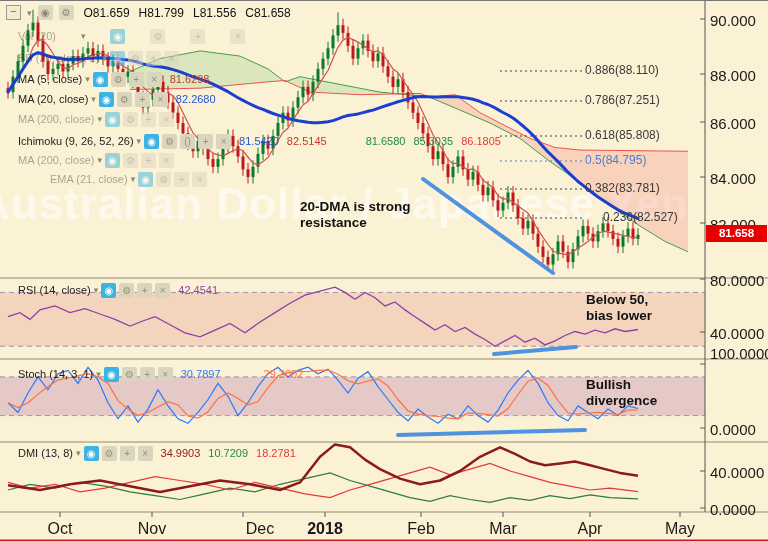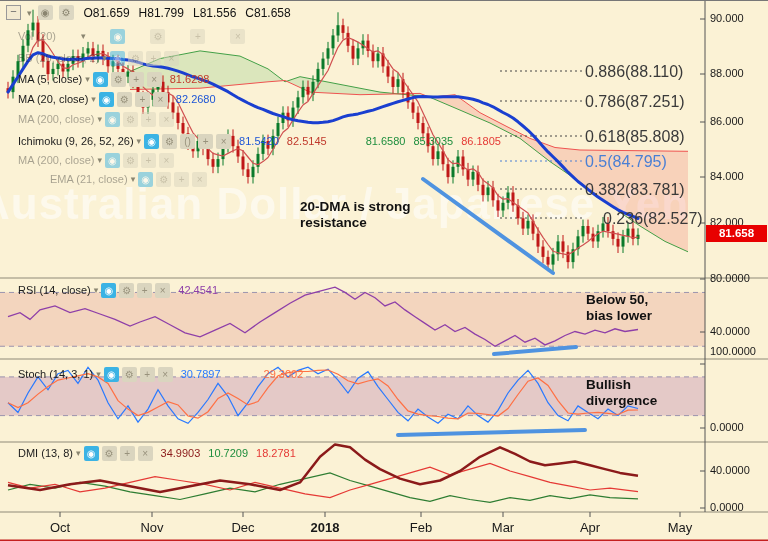--- a/index.html
+++ b/index.html
@@ -12,23 +12,23 @@
   .caret{color:#8a8570;font-size:9px;}
   .tbtn{width:15px;height:15px;background:#DCD7C2;color:#8a8570;font-size:10px;text-align:center;line-height:15px;border-radius:2px;}
   .ohlc{font-size:12px;display:flex;gap:9px;margin-left:4px;}
   .lrow{position:absolute;left:18px;display:flex;align-items:center;gap:3px;z-index:3;font-size:11px;height:16px;}
   .llabel{color:#1c1c1c;white-space:nowrap;}
   .lrow.muted .llabel{opacity:.38;}
   .lrow.muted .btn{opacity:.5;}
   .btn{display:inline-block;width:15px;height:15px;border-radius:2px;background:#DAD5BF;color:#98927C;font-size:10px;line-height:15px;text-align:center;}
   .btn.eye{background:#3BB3E4;color:#fff;}
   .lval{margin-left:5px;white-space:nowrap;}
-  .fib{position:absolute;left:585px;font-size:16px;color:#3a3a3a;z-index:3;white-space:nowrap;}
-  .axl{position:absolute;left:710px;font-size:11px;color:#1a1a1a;z-index:3;white-space:nowrap;}
-  .mon{position:absolute;top:519px;width:40px;text-align:center;font-size:13px;color:#1a1a1a;z-index:3;}
+  .fib{position:absolute;left:585px;font-size:12px;color:#3a3a3a;z-index:3;white-space:nowrap;}
+  .axl{position:absolute;left:710px;font-size:15px;color:#1a1a1a;z-index:3;white-space:nowrap;}
+  .mon{position:absolute;top:519px;width:40px;text-align:center;font-size:16px;color:#1a1a1a;z-index:3;}
   .anno{position:absolute;font-weight:bold;font-size:13.5px;color:#111;line-height:16px;z-index:3;white-space:nowrap;}
   .ptag{position:absolute;left:706px;width:61px;height:17px;background:#E80000;color:#fff;font-size:11.5px;font-weight:bold;text-align:center;line-height:17px;z-index:4;}
 </style>
 </head>
 <body>
 
 <div id="app">
   <div class="wm">Australian Dollar / Japanese Yen</div>
   <svg id="cv" width="768" height="541">
       <polygon points="130,70.5 160,57.6 200,49.9 240,55.1 268,67.9 285,80.8 300,75.7 340,83.4 380,91.1 420,95.0 430,96.3 430,96.3 420,92.4 360,93.7 310,91.1 285,79.5 268,80.8 200,87.2 130,88.5" fill="rgba(76,175,80,0.18)"></polygon>
@@ -465,21 +465,21 @@
     <div class="axl" style="top: 169px;">84.000</div>
     <div class="axl" style="top: 215px;">82.000</div>
     <div class="axl" style="top: 271px;">80.0000</div>
     <div class="axl" style="top: 324px;">40.0000</div>
     <div class="axl" style="top: 344px;">100.0000</div>
     <div class="axl" style="top: 420px;">0.0000</div>
     <div class="axl" style="top: 463px;">40.0000</div>
     <div class="axl" style="top: 500px;">0.0000</div>
     <div class="mon" style="left: 40px;">Oct</div>
     <div class="mon" style="left: 132px;">Nov</div>
-    <div class="mon" style="left: 223px;">Dec</div>
+    <div class="mon" style="left: 240px;">Dec</div>
     <div class="mon" style="left: 305px; font-weight: bold;">2018</div>
     <div class="mon" style="left: 401px;">Feb</div>
     <div class="mon" style="left: 483px;">Mar</div>
     <div class="mon" style="left: 570px; text-align: center;">Apr</div>
     <div class="mon" style="left: 660px;">May</div>
     <div class="anno" style="left: 300px; top: 198px;">
       <div>20-DMA is strong</div>
       <div>resistance</div>
     </div>
     <div class="anno" style="left: 586px; top: 291px;">

